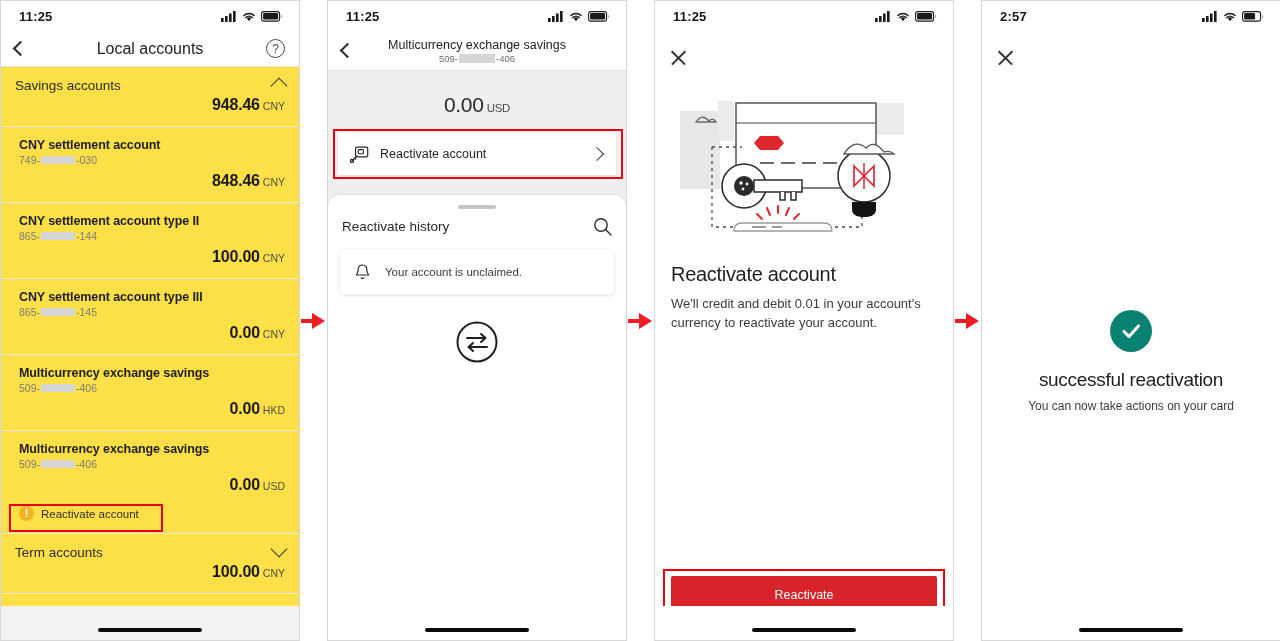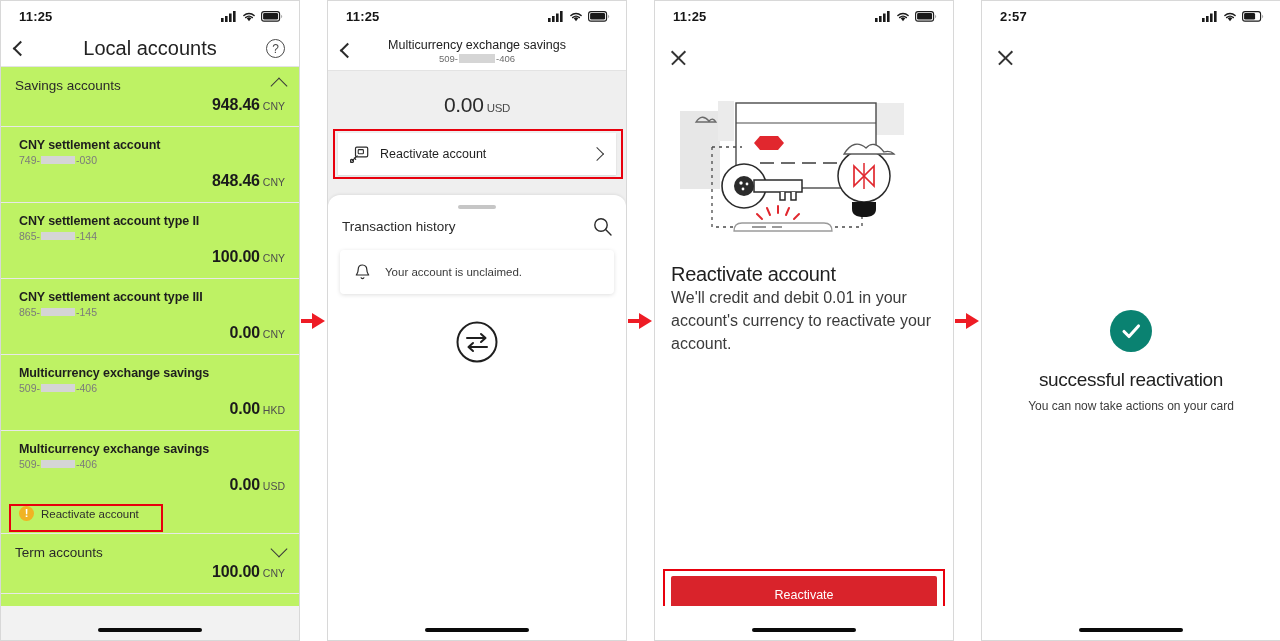--- a/index.html
+++ b/index.html
@@ -54,21 +54,21 @@
     padding: 0 14px;
     background: #ffffff;
     position: relative;
     border-bottom: 1px solid #e3e3e3;
   }
   .nav-title-wrap {
     position: absolute; left: 0; right: 0; top: 0; bottom: 0;
     display: flex; flex-direction: column; align-items: center; justify-content: center;
     pointer-events: none;
   }
-  .nav-title { font-size: 20px; color: #222; font-weight: normal; }
+  .nav-title { font-size: 16px; color: #222; font-weight: normal; }
   .nav-title.small { font-size: 12.5px; }
   .nav-sub { display: flex; align-items: center; font-size: 9.5px; color: #6b6b6b; margin-top: 1px; }
   .redact { display: inline-block; background: #d5d5d5; height: 9px; width: 36px; margin: 0 1px; vertical-align: middle; }
   .redact.sm { width: 34px; height: 8px; }
   .nav-left, .nav-right { position: relative; z-index: 2; }
   .nav-right { margin-left: auto; }
   .chevron-back {
     width: 11px; height: 11px;
     border-left: 2px solid #2b2b2b;
     border-bottom: 2px solid #2b2b2b;
@@ -85,21 +85,21 @@
     width: 19px; height: 19px; position: relative; cursor: pointer;
   }
   .close-x::before, .close-x::after {
     content: ""; position: absolute; left: 0; top: 9px;
     width: 19px; height: 1.6px; background: #333;
   }
   .close-x::before { transform: rotate(45deg); }
   .close-x::after  { transform: rotate(-45deg); }
 
   
-  .acc-body { background: #bef264; height: 575px; position: relative; }
+  .acc-body { background: #fde047; height: 575px; position: relative; }
   .group-row {
     padding: 11px 14px 12px 14px;
     border-bottom: 1px solid #e8e8e8;
     position: relative;
   }
   .group-top { display: flex; align-items: flex-start; justify-content: space-between; }
   .group-name { font-size: 13.5px; color: #2a2a2a; }
   .group-amt-row { text-align: right; margin-top: 3px; }
   .amt { font-size: 16px; font-weight: bold; color: #1b1b1b; letter-spacing: -0.2px; }
   .cur { font-size: 10.5px; color: #4d4d4d; margin-left: 3px; font-weight: normal; }
@@ -193,21 +193,21 @@
   .notice-text { font-size: 11.5px; color: #3a3a3a; margin-left: 14px; }
   .empty {
     margin-top: 26px; text-align: center; padding: 0 12px;
   }
   .empty-text { font-size: 12px; color: #3c3c3c; margin-top: 12px; line-height: 1.35; }
 
   
   .p3-body { padding: 0 16px; position: relative; height: 575px; }
   .illus { margin: 26px auto 0 auto; width: 260px; height: 150px; display:block; }
   .h1 { font-size: 20px; color: #1f1f1f; margin-top: 22px; letter-spacing: -0.3px; }
-  .sub { font-size: 16px; color: #3b3b3b; line-height: 1.45; }
+  .sub { font-size: 13px; color: #3b3b3b; margin-top: 9px; line-height: 1.45; }
   .cta {
     position: absolute; left: 16px; right: 16px; bottom: 52px;
     height: 38px; background: #d9232b; color: #ffffff;
     border: none; border-radius: 2px;
     font-size: 12.5px; font-family: "Liberation Sans", sans-serif;
     display: flex; align-items: center; justify-content: center;
     cursor: pointer;
   }
   .cta-hl {
     position: absolute; left: 8px; right: 8px; bottom: 45px; height: 52px;
@@ -421,21 +421,21 @@
         </svg>
         <span class="action-label">Reactivate account</span>
         <span class="action-chev"></span>
       </div>
       <div class="hl-box" style="left:5px; top:-4px; width:290px; height:50px;"></div>
     </div>
 
     <div class="sheet">
       <div class="grabber"></div>
       <div class="sheet-head">
-        <span class="sheet-title">Transaction history</span>
+        <span class="sheet-title">Reactivate history</span>
         <svg width="19" height="19" viewBox="0 0 19 19">
           <circle cx="8" cy="8" r="6.2" fill="none" stroke="#2b2b2b" stroke-width="1.4"></circle>
           <path d="M12.6 12.6 L18 18" stroke="#2b2b2b" stroke-width="1.4" stroke-linecap="round"></path>
         </svg>
       </div>
 
       <div class="notice">
         <svg width="17" height="19" viewBox="0 0 17 19">
           <path d="M8.5 2 C5.6 2 4.2 4 4.2 6.6 c0 3.4 -1.4 4.6 -1.9 5.4 h12.4 c-0.5 -0.8 -1.9 -2 -1.9 -5.4 C12.8 4 11.4 2 8.5 2 Z" fill="none" stroke="#2b2b2b" stroke-width="1.2" stroke-linejoin="round"></path>
           <path d="M6.9 14.4 a1.7 1.7 0 0 0 3.2 0" fill="none" stroke="#2b2b2b" stroke-width="1.2"></path>

